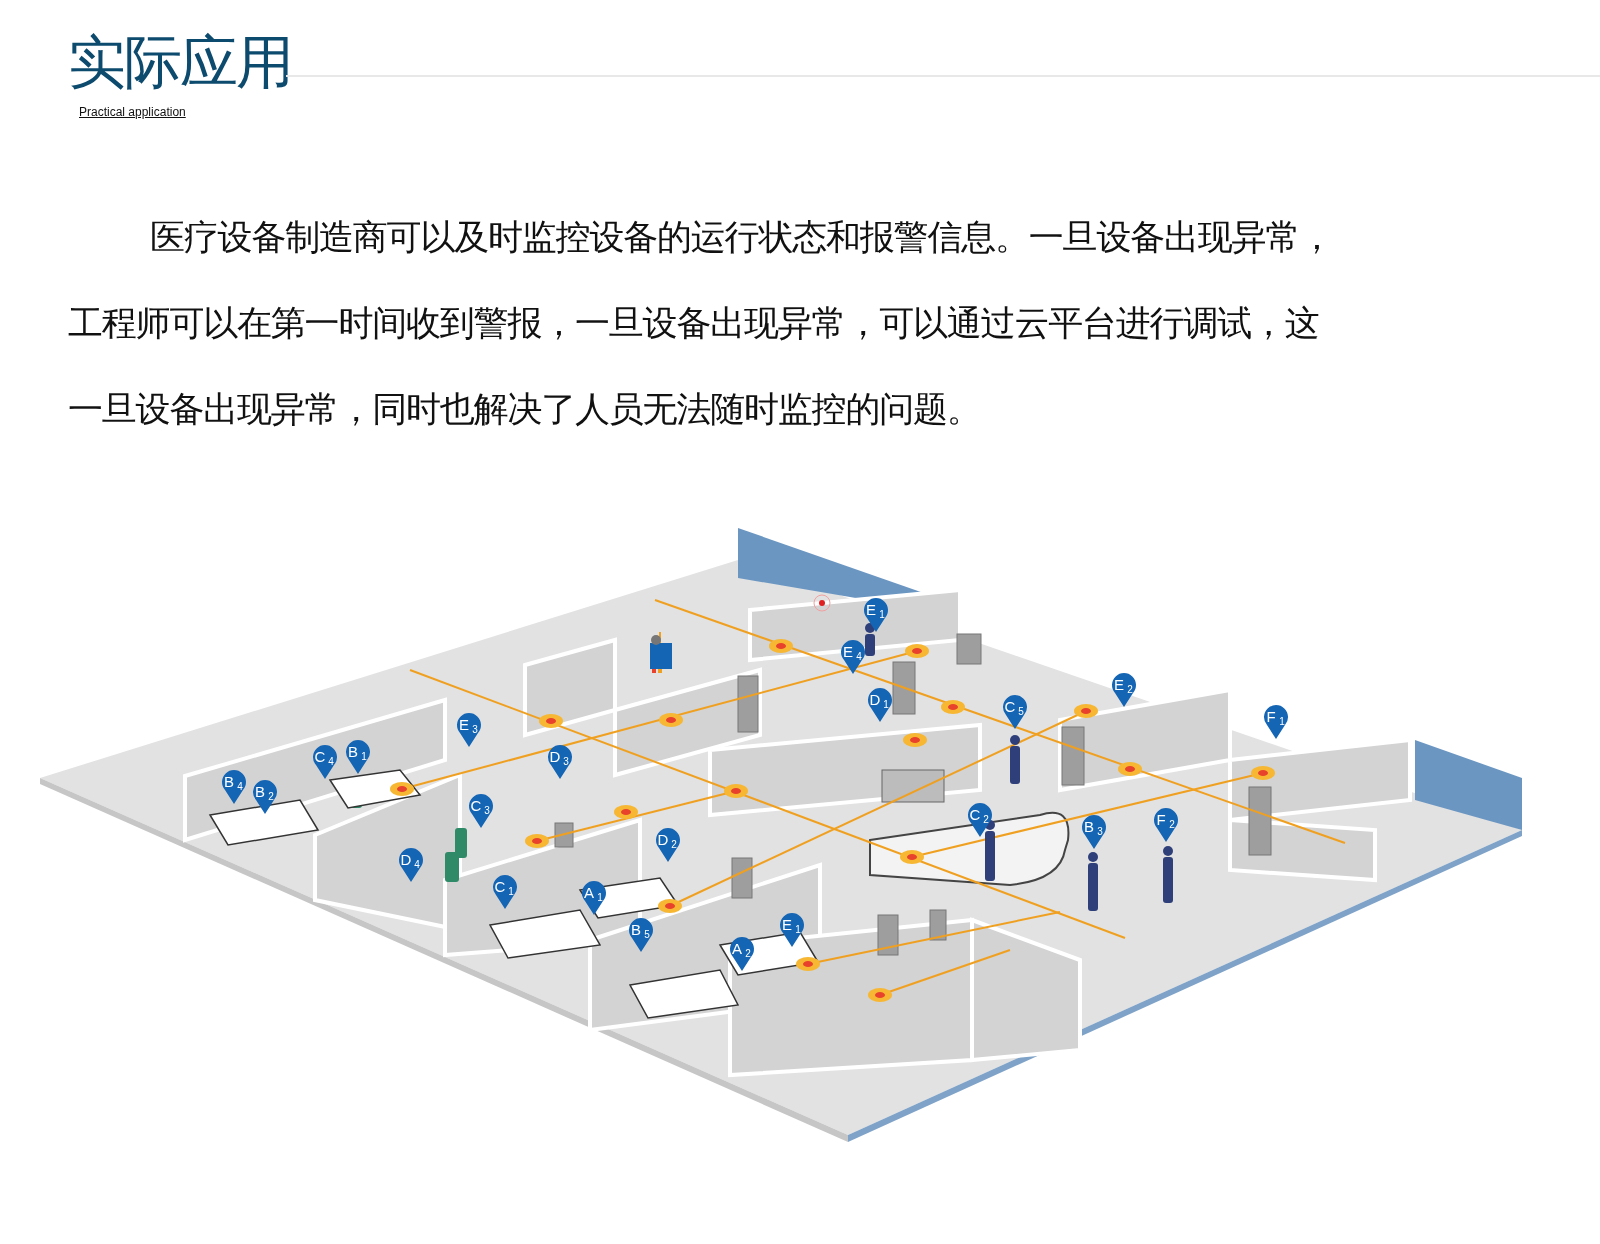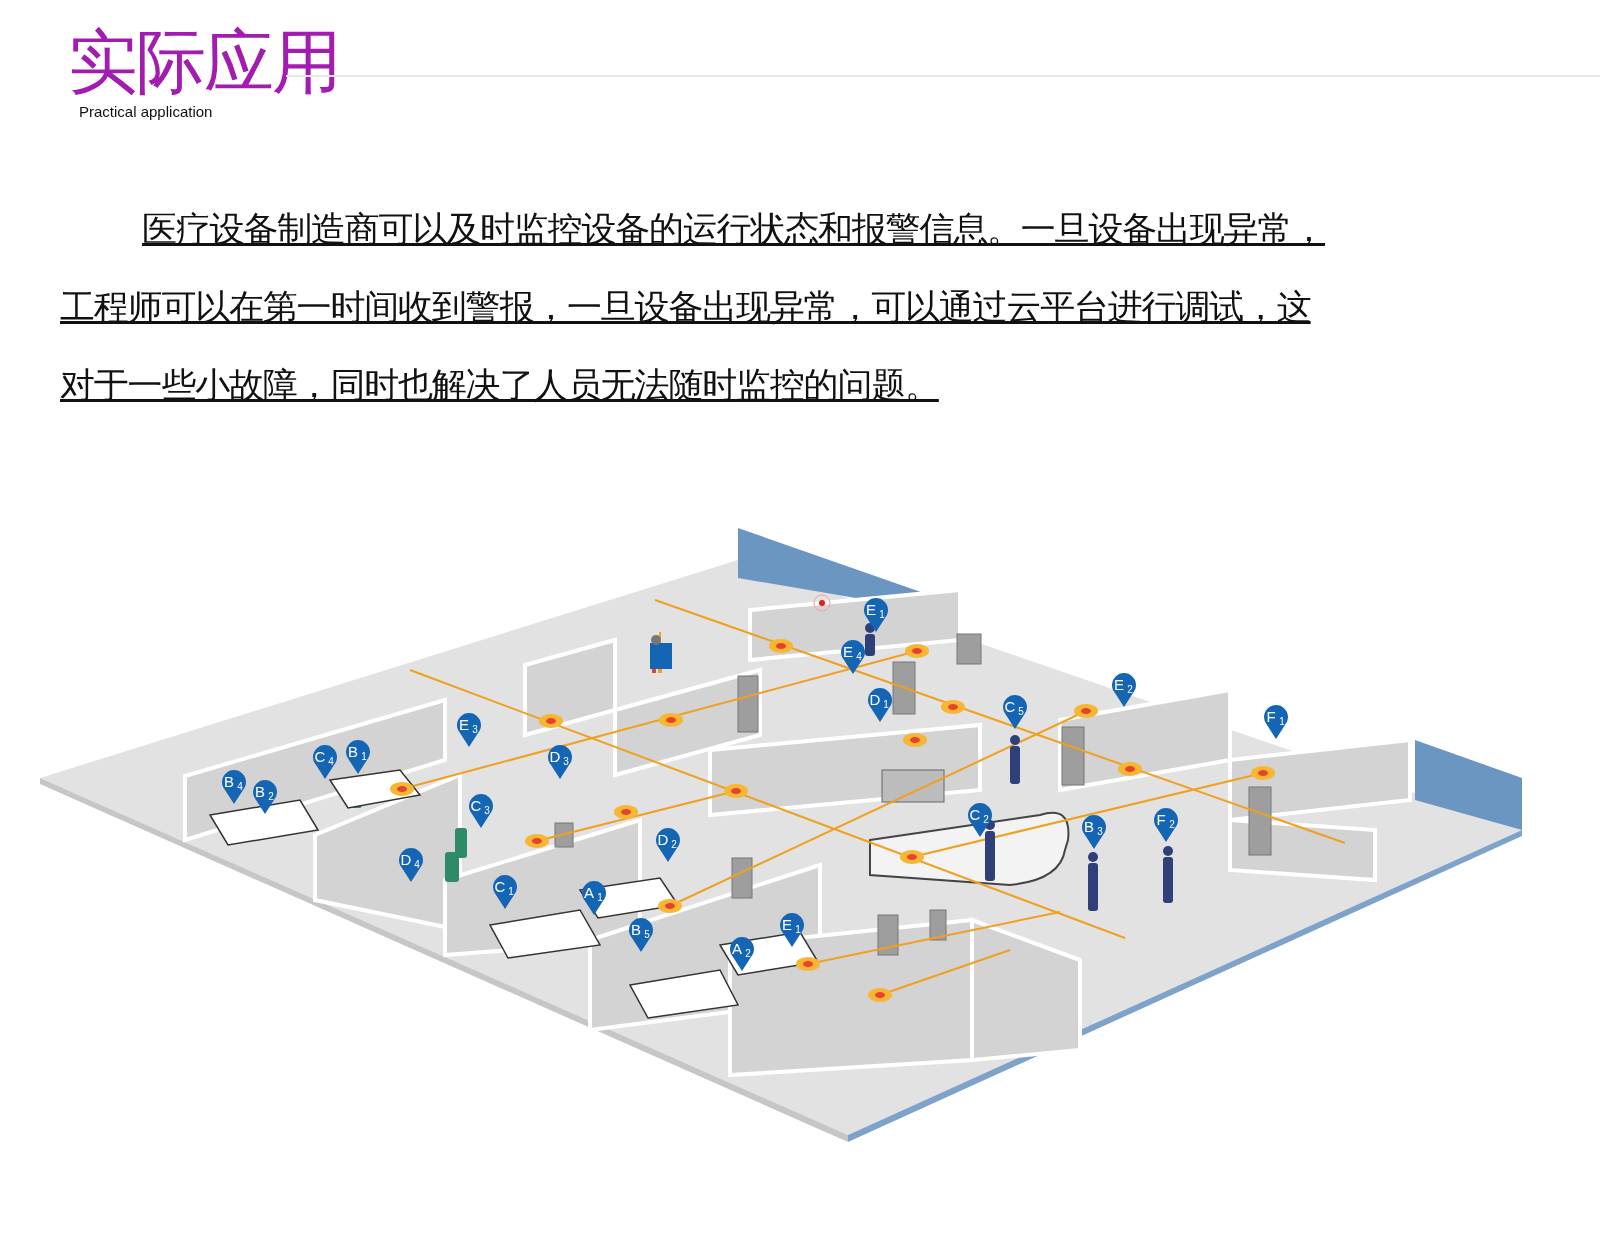--- a/index.html
+++ b/index.html
@@ -1,40 +1,40 @@
 <!DOCTYPE html>
 <html><head>
 <meta charset="utf-8">
 <style>
   html,body{margin:0;padding:0;background:#ffffff;}
   body{width:1600px;height:1244px;position:relative;overflow:hidden;font-family:"DejaVu Sans","Liberation Sans",sans-serif;color:#111;}
   .header{position:absolute;left:0;top:0;width:1600px;height:140px;}
-  .title{position:absolute;left:68px;top:28px;font-size:70px;line-height:68px;font-weight:normal;letter-spacing:-2px;color:#a21caf;font-family:"DejaVu Sans",sans-serif;}
-  .subtitle{position:absolute;left:79px;top:102px;font-size:15px;line-height:20px;color:#111;font-family:"Liberation Sans",sans-serif;}
+  .title{position:absolute;left:68px;top:28px;font-size:58px;line-height:68px;font-weight:normal;letter-spacing:-2px;color:#0c4a6e;font-family:"DejaVu Sans",sans-serif;}
+  .subtitle{position:absolute;left:79px;top:102px;font-size:12px;line-height:20px;color:#111;font-family:"Liberation Sans",sans-serif;text-decoration:underline;}
   .title-rule{position:absolute;left:286px;top:75px;width:1314px;height:2px;background:#e8e8e8;}
   .body-text{position:absolute;left:60px;top:190px;width:1470px;font-size:35px;line-height:78px;color:#111;font-family:"DejaVu Sans",sans-serif;letter-spacing:-1.2px;}
-  .body-text p{margin:0;text-decoration:underline;}
+  .body-text p{margin:8px;}
   .indent{display:inline-block;width:82px;}
   .illustration{position:absolute;left:0;top:500px;width:1600px;height:680px;}
   .marker-label{font-family:"Liberation Sans",sans-serif;font-size:15px;fill:#fff;}
   .marker-sub{font-family:"Liberation Sans",sans-serif;font-size:10px;fill:#fff;}
 </style>
 </head>
 <body>
 
 <div class="header">
   <div class="title">实际应用</div>
   <div class="title-rule"></div>
   <div class="subtitle">Practical application</div>
 </div>
 
 <div class="body-text">
   <p><span class="indent"></span><span>医疗设备制造商可以及时监控设备的运行状态和报警信息。一旦设备出现异常，</span></p>
   <p>工程师可以在第一时间收到警报，一旦设备出现异常，可以通过云平台进行调试，这</p>
-  <p>对于一些小故障，同时也解决了人员无法随时监控的问题。</p>
+  <p>一旦设备出现异常，同时也解决了人员无法随时监控的问题。</p>
 </div>
 
 <svg class="illustration" viewBox="0 500 1600 680" width="1600" height="680" xmlns="http://www.w3.org/2000/svg">
 
   <g>
     <polygon points="40,778 738,560 1522,830 848,1135" fill="#e2e2e2"></polygon>
     <polygon points="40,778 848,1135 848,1142 40,784" fill="#c6c6c6"></polygon>
     <polygon points="848,1135 1522,830 1522,836 848,1142" fill="#7fa3c8"></polygon>
   </g>
 

